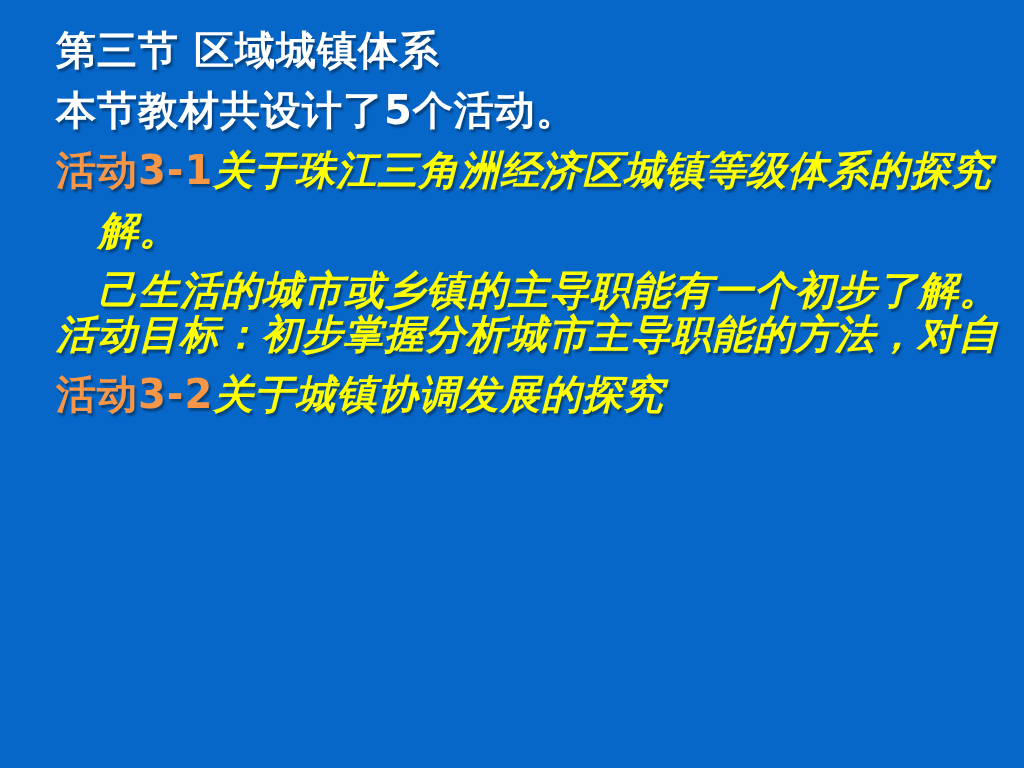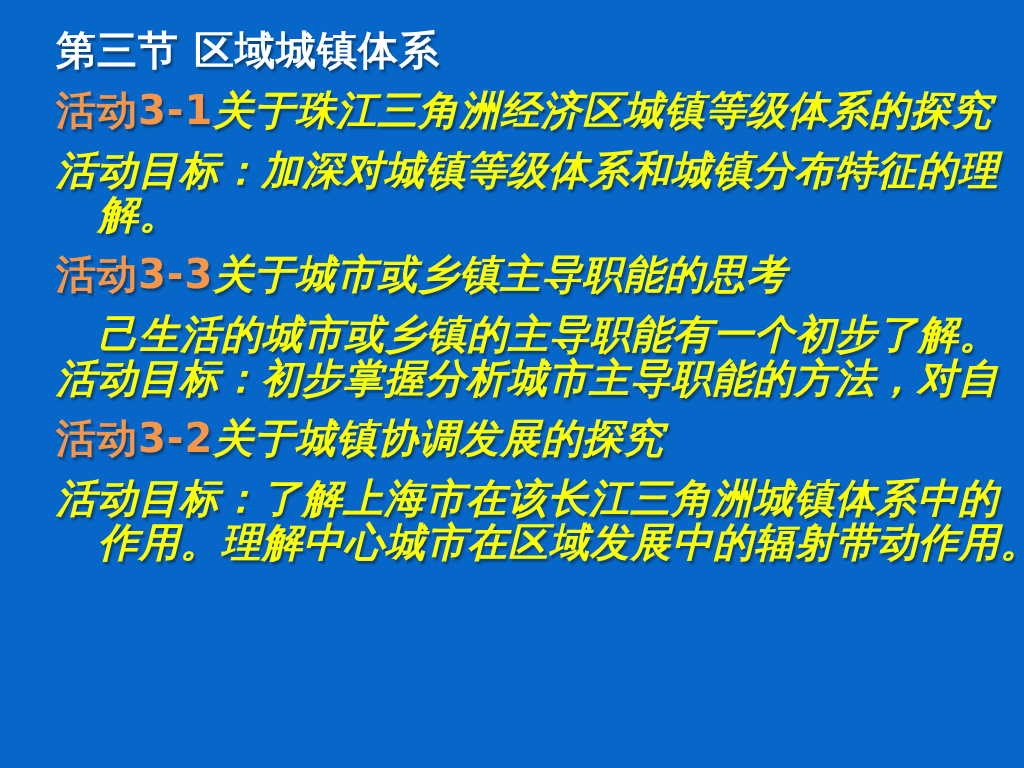--- a/index.html
+++ b/index.html
@@ -49,39 +49,32 @@
   }
 </style>
 </head>
 <body>
 
 <div class="slide">
   <div class="content">
 
     <div class="line title-text">第三节  区域城镇体系</div>
 
+    <div class="line title-text">本节教材共设计了5个活动。</div>
 
     <div class="line">
       <span class="label-text">活动3-1</span><span class="body-text">关于珠江三角洲经济区城镇等级体系的探究</span>
     </div>
     <div class="line goal body-text">
-      <span class="goal-line">活动目标：加深对城镇等级体系和城镇分布特征的理</span>
       <span class="goal-line goal-line-cont">解。</span>
     </div>
 
-    <div class="line">
-      <span class="label-text">活动3-3</span><span class="body-text">关于城市或乡镇主导职能的思考</span>
-    </div>
     <div class="line goal body-text">
       <span class="goal-line goal-line-cont">己生活的城市或乡镇的主导职能有一个初步了解。</span>
       <span class="goal-line">活动目标：初步掌握分析城市主导职能的方法，对自</span>
     </div>
 
     <div class="line">
       <span class="label-text">活动3-2</span><span class="body-text">关于城镇协调发展的探究</span>
     </div>
-    <div class="line goal body-text">
-      <span class="goal-line">活动目标：了解上海市在该长江三角洲城镇体系中的</span>
-      <span class="goal-line goal-line-cont">作用。理解中心城市在区域发展中的辐射带动作用。</span>
-    </div>
 
   </div>
 </div>
 
 </body></html>

